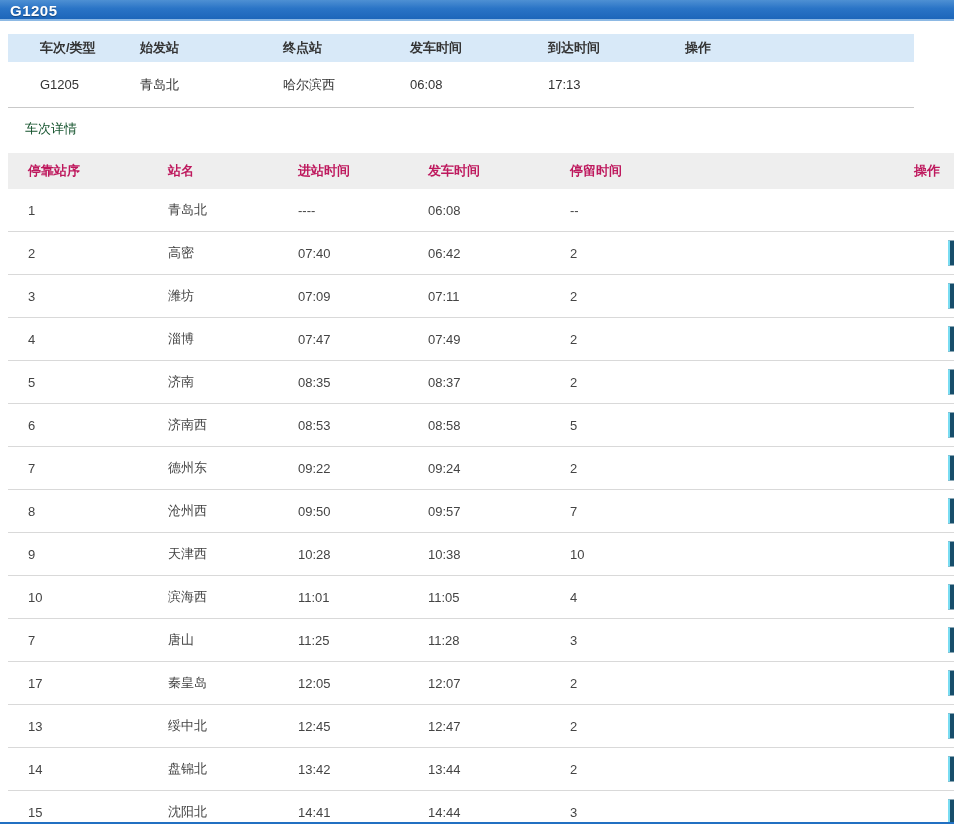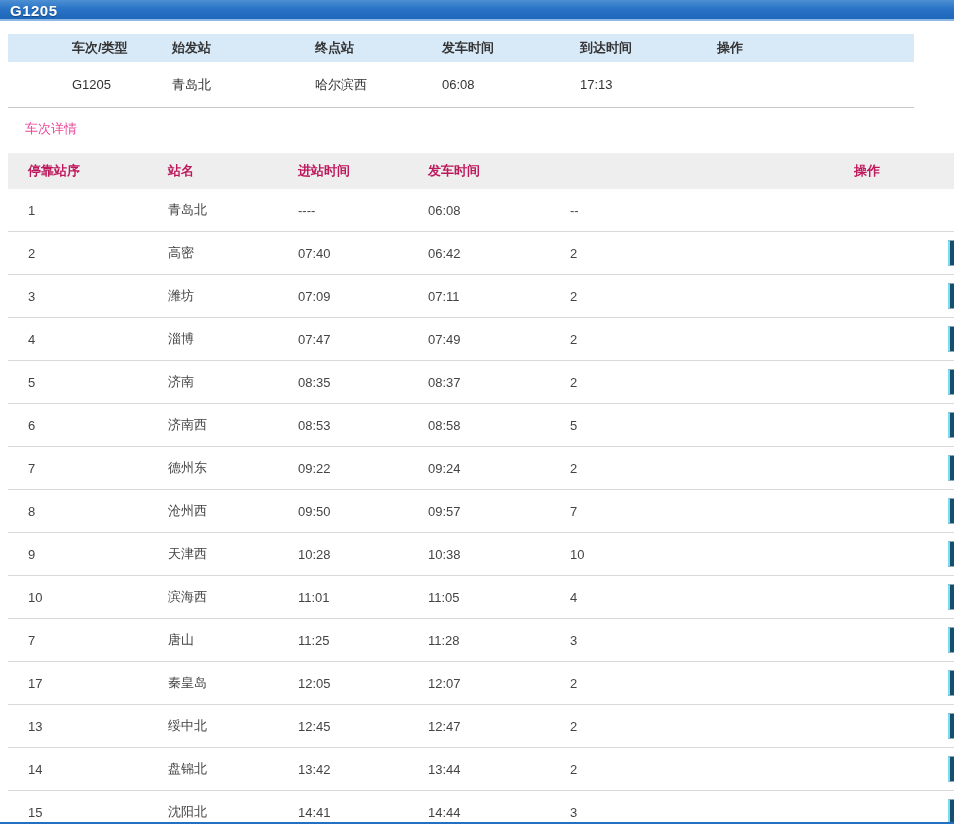--- a/index.html
+++ b/index.html
@@ -12,33 +12,33 @@
     background:linear-gradient(180deg,#4e90d3 0%,#2a74c6 45%,#1d66ba 100%);
     border-bottom:2px solid #8db9e4;
     color:#fff; font-weight:bold; font-size:15px;
     line-height:21px; padding-left:10px;
     text-shadow:0 1px 1px rgba(0,0,0,.35);
     letter-spacing:.5px;
   }
 
   
   .summary-table { width:906px; margin:13px 0 0 8px; font-size:13px; color:#333; }
-  .summary-grid { display:grid; grid-template-columns:132px 143px 127px 138px 137px auto; align-items:center;padding-left:32px; }
+  .summary-grid { display:grid; grid-template-columns:132px 143px 127px 138px 137px auto; align-items:center; }
   .summary-head { background:#d8e9f8; height:28px; font-weight:bold; }
   .summary-head > div:first-child, .summary-row > div:first-child { padding-left:32px; }
   .summary-row { height:46px; border-bottom:1px solid #c9c9c9; background:#fff; }
 
   .book-btn {
     width:62px; height:24px; background:#0e65c5; color:#fff;
     border:none; font-size:13px; font-family:inherit; cursor:pointer;
     border-radius:1px; font-weight:bold;
   }
 
   
-  .detail-title { margin:12px 0 0 25px; height:18px; color:#ec4899; font-size:13px; }
+  .detail-title { margin:12px 0 0 25px; height:18px; color:#14532d; font-size:13px; }
 
   .detail-table { width:946px; margin:15px 0 0 8px; font-size:13px; color:#444; }
   .detail-grid { display:grid; grid-template-columns:140px 130px 130px 142px auto 60px; align-items:center; }
   .detail-grid > div { padding-left:20px; }
   .detail-grid > div:last-child { padding-left:0; padding-right:14px; text-align:right; }
   .detail-head { background:#eee; height:36px; font-weight:bold; color:#be185d; }
   .detail-row { height:43px; border-bottom:1px solid #d9d9d9; position:relative; background:#fff; }
 
   
   .action-stub {
@@ -76,20 +76,21 @@
 </div>
 
 <div class="detail-title">车次详情</div>
 
 <div class="detail-table">
   <div class="detail-grid detail-head">
     <div>停靠站序</div>
     <div>站名</div>
     <div>进站时间</div>
     <div>发车时间</div>
+    <div>停留时间</div>
     <div>操作</div>
   </div>
   <div>
   <div class="detail-grid detail-row">
     <div>1</div>
     <div>青岛北</div>
     <div>----</div>
     <div>06:08</div>
     <div>--</div>
     <div></div>

